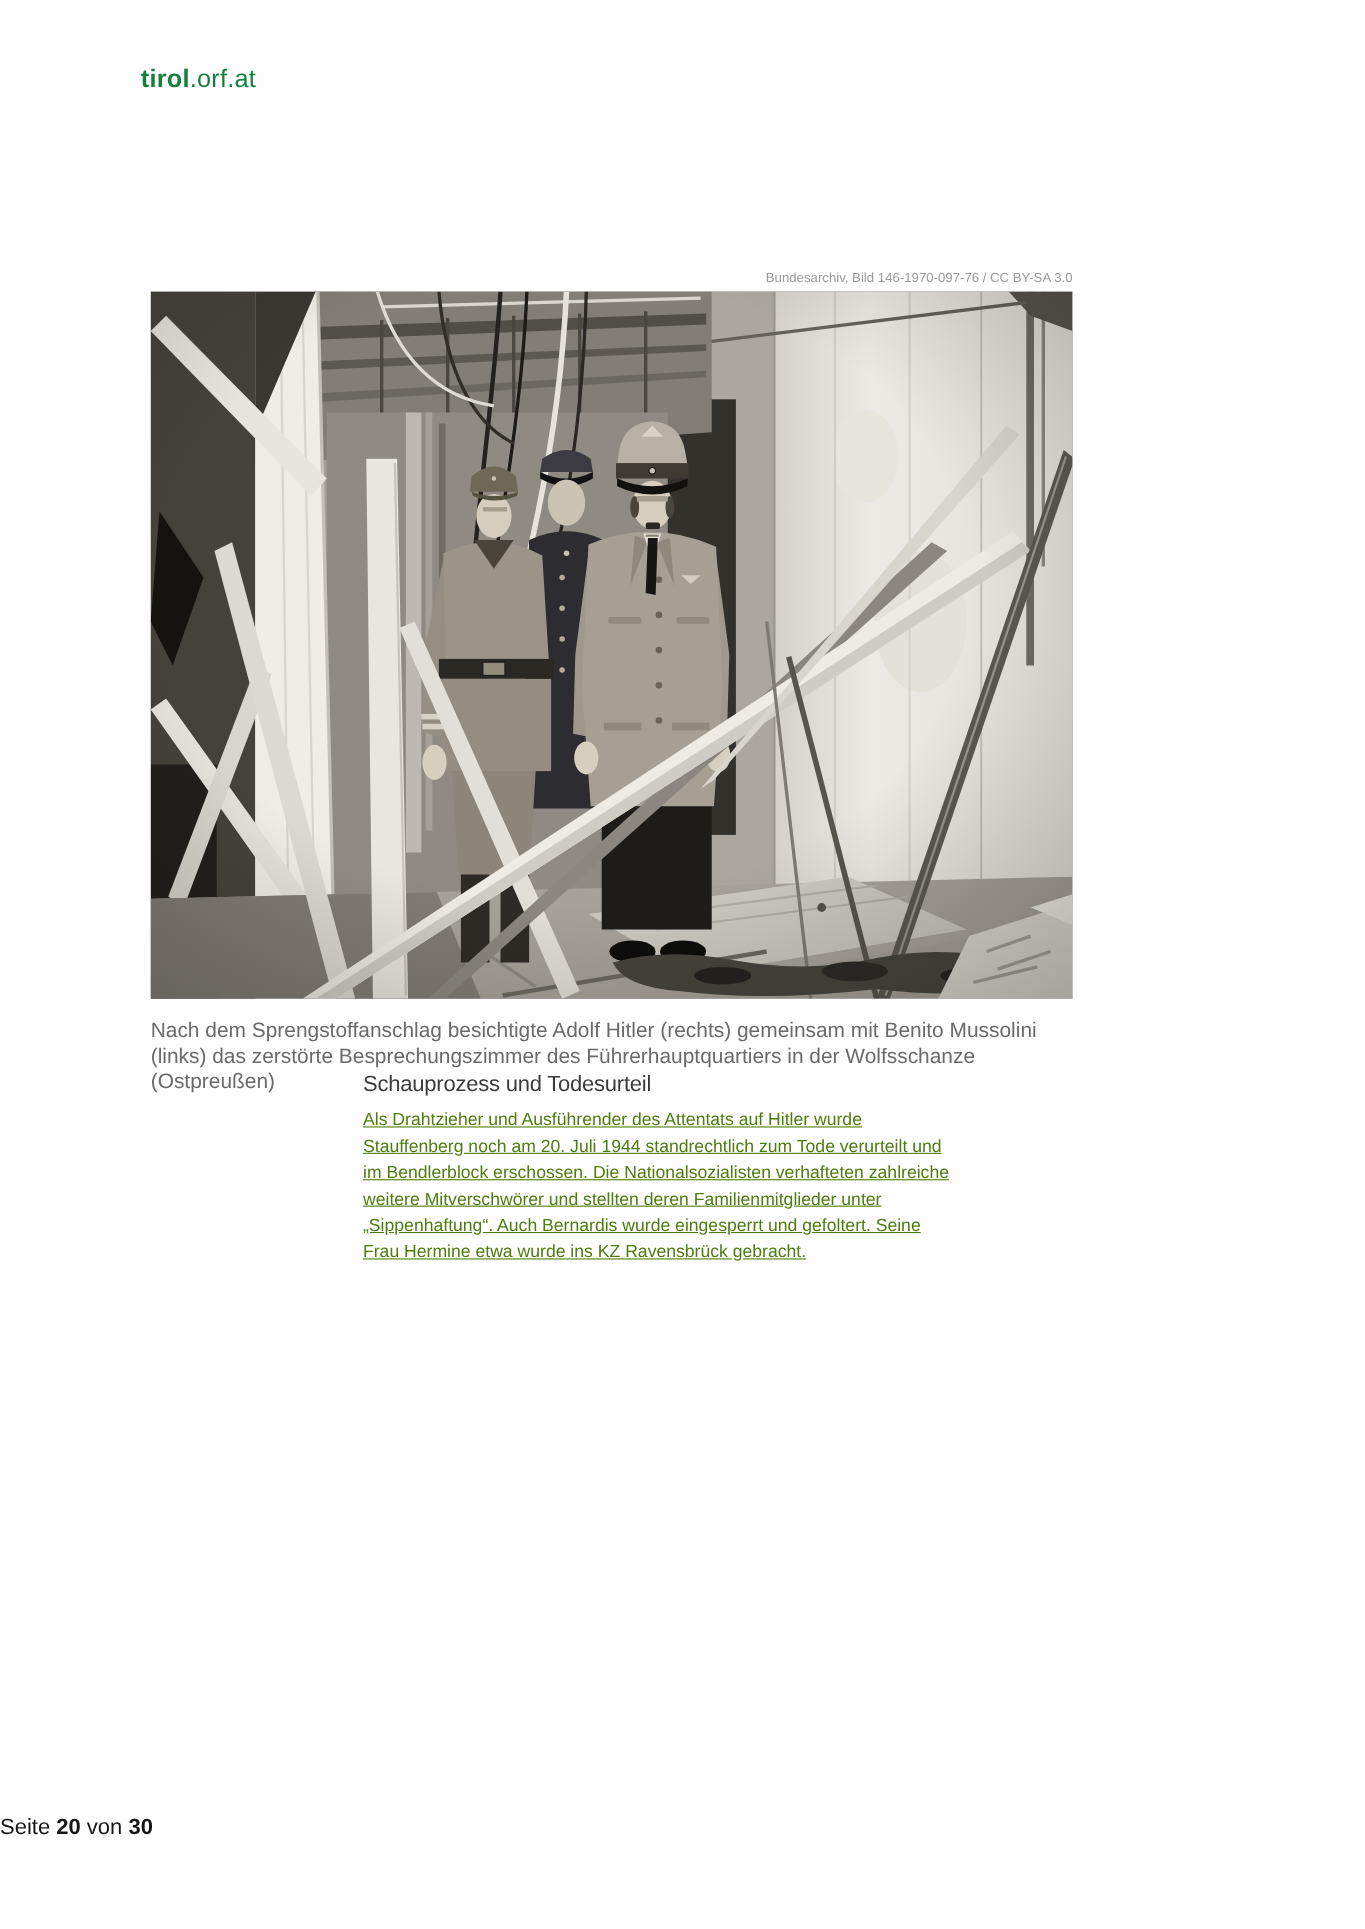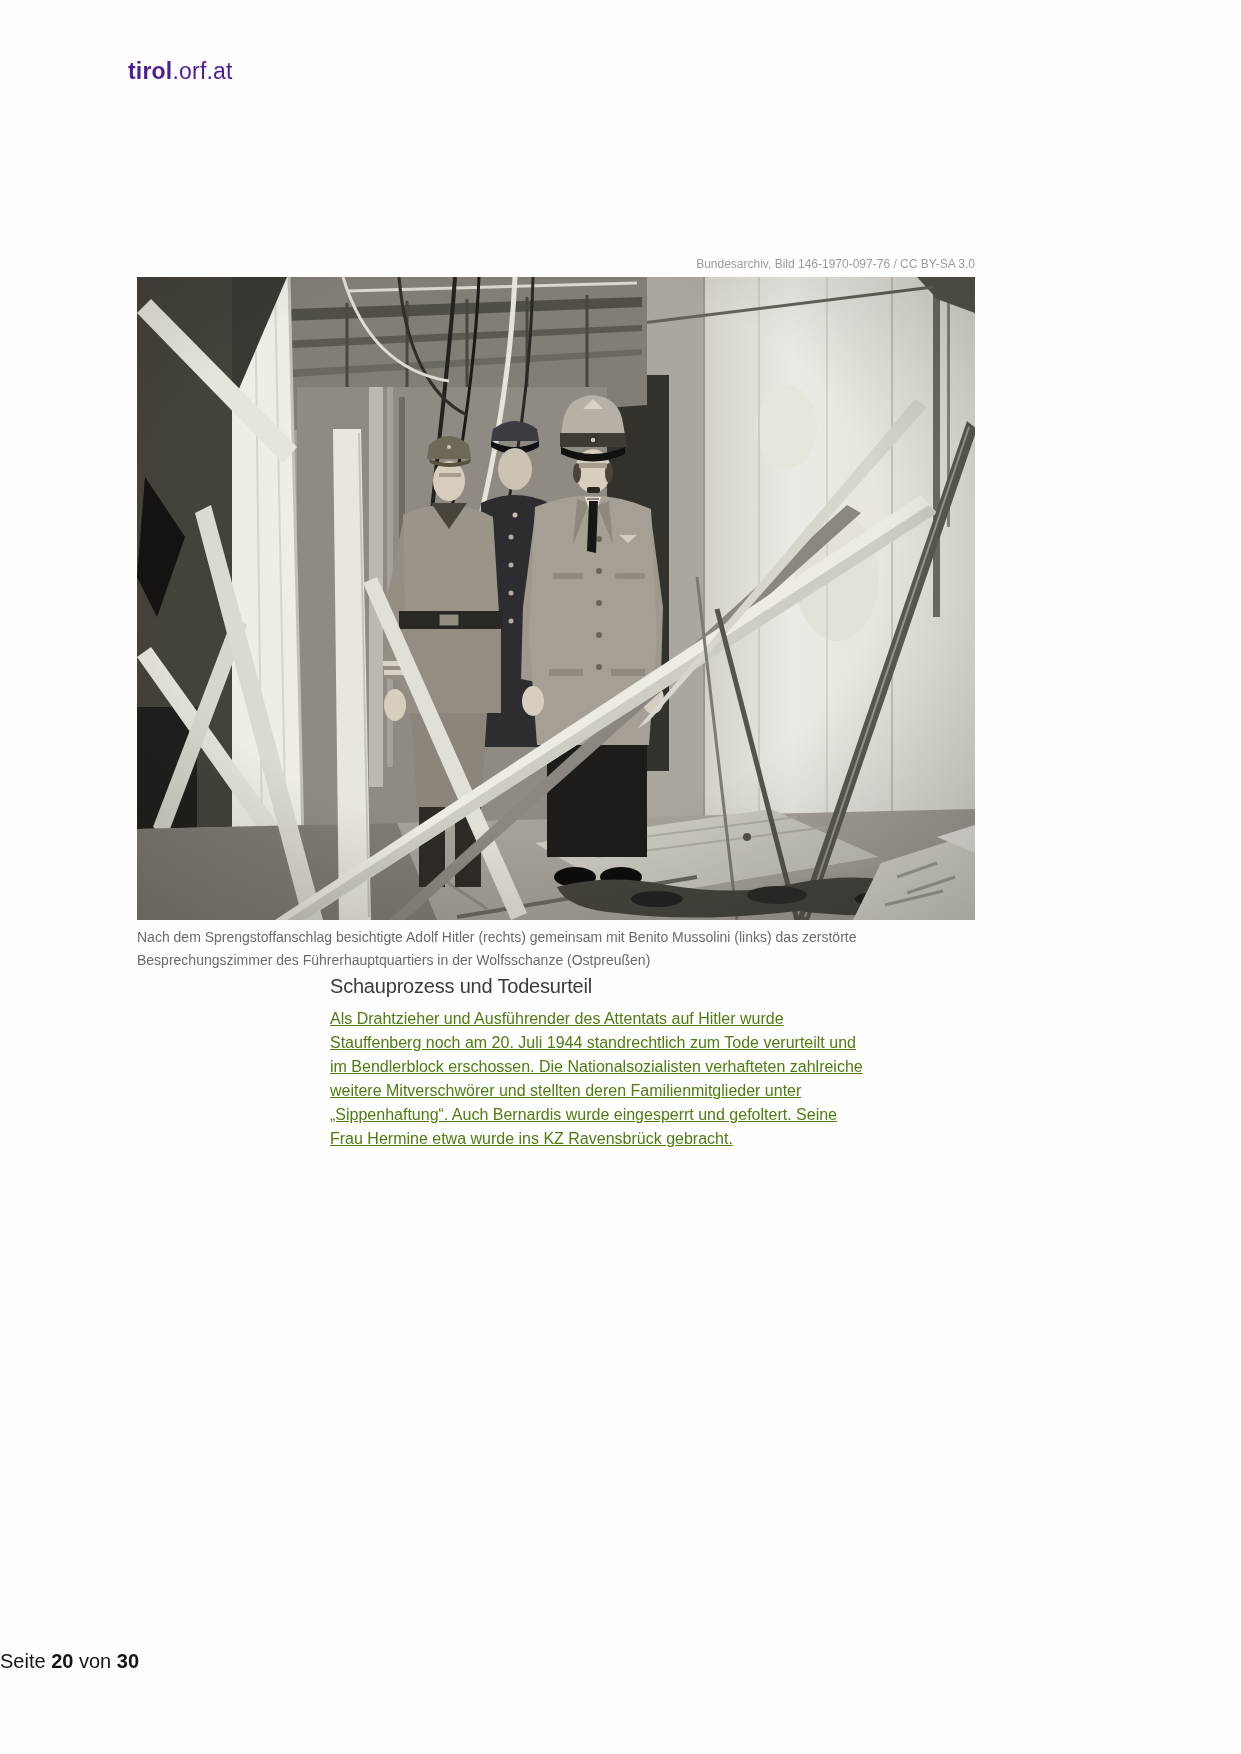--- a/index.html
+++ b/index.html
@@ -7,33 +7,33 @@
   .page{
     position:relative;
     width:1241px;height:1754px;
     margin:0 auto;
     background:#fefefe;
     font-family:"Liberation Sans", sans-serif;
     overflow:hidden;
   }
   .brand{
     position:absolute;left:128px;top:58px;
-    font-size:23px;color:#4c1d95;letter-spacing:.2px;
+    font-size:23px;color:#15803d;letter-spacing:.2px;
   }
   .brand .b{font-weight:700;}
   .figure-block{position:absolute;left:137px;top:245px;width:838px;}
   .credit{
     text-align:right;font-size:12px;color:#9b9b9b;
-    margin:12px 0 6px 0;line-height:14px;
+    margin:0 0 6px 0;line-height:14px;
   }
   .photo-frame{width:838px;height:643px;overflow:hidden;background:#8f8b84;}
   .photo-frame svg{display:block;}
   .caption{
-    margin-top:6px;width:838px;
-    font-size:14px;line-height:23px;color:#6a6a6a;
+    margin-top:18px;width:838px;
+    font-size:19px;line-height:23px;color:#6a6a6a;
   }
   .article{position:absolute;left:330px;top:975px;width:535px;}
   .article h2{
     margin:0 0 9px 0;font-size:20px;font-weight:400;color:#3a3a3a;
     letter-spacing:-.2px;
   }
   .article p{margin:0;font-size:16px;line-height:24px;color:#4d7c0f;text-decoration:underline;}
   .footer{
     position:absolute;left:0;top:1650px;width:100%;
     text-align:left;font-size:20px;color:#151515;

